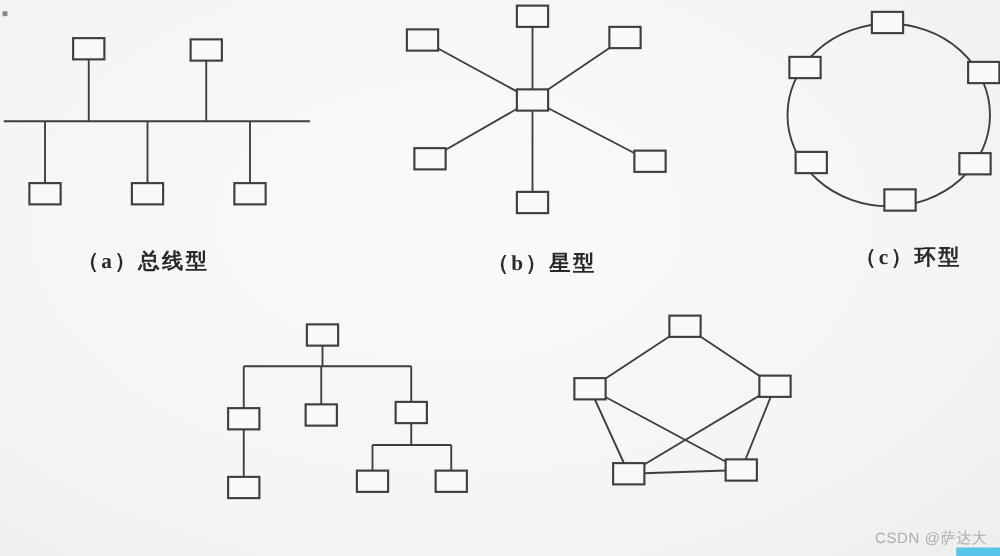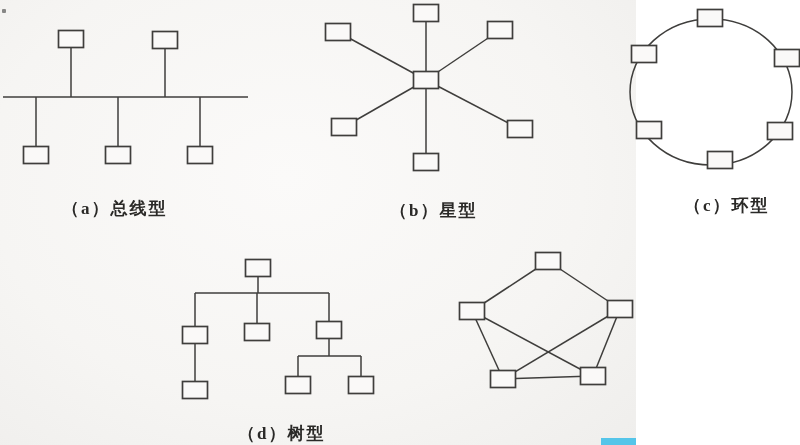--- a/index.html
+++ b/index.html
@@ -3,21 +3,21 @@
 <meta charset="utf-8">
 <style>
   html, body {
     margin: 0; padding: 0;
     width: 800px; height: 445px;
     overflow: hidden;
     font-family: "Liberation Sans", sans-serif;
   }
   #stage {
     position: relative;
-    width: 636px; height: 445px;
+    width: 800px; height: 445px;
     background: radial-gradient(ellipse at 45% 40%, #fbfaf9 0%, #f6f5f3 60%, #efeeec 100%);
   }
   #diagram-svg {
     position: absolute; left: 0; top: 0;
     width: 800px; height: 445px;
     display: block;
   }
   .diagram-label {
     position: absolute;
     font-family: "Liberation Serif", "DejaVu Serif", serif;
@@ -129,18 +129,18 @@
         <rect x="490.5" y="370.5" width="25" height="17" fill="#faf9f8" stroke="#3f3e3c" stroke-width="1.7"></rect>
         <rect x="580.5" y="367.5" width="25" height="17" fill="#faf9f8" stroke="#3f3e3c" stroke-width="1.7"></rect>
       </g>
     </svg>
 
   <div class="speck"></div>
 
   <div class="diagram-label lbl-a">（a）总线型</div>
   <div class="diagram-label lbl-b">（b）星型</div>
   <div class="diagram-label lbl-c">（c）环型</div>
-  <div class="diagram-label lbl-d">（d）树型</div>
 
+  <div class="watermark" style="color: rgb(169, 174, 177);">CSDN @萨达大</div>
 
   <div class="player-bar-segment" style="background: rgb(85, 197, 233);"></div>
 
 </div>
 
 </body></html>

